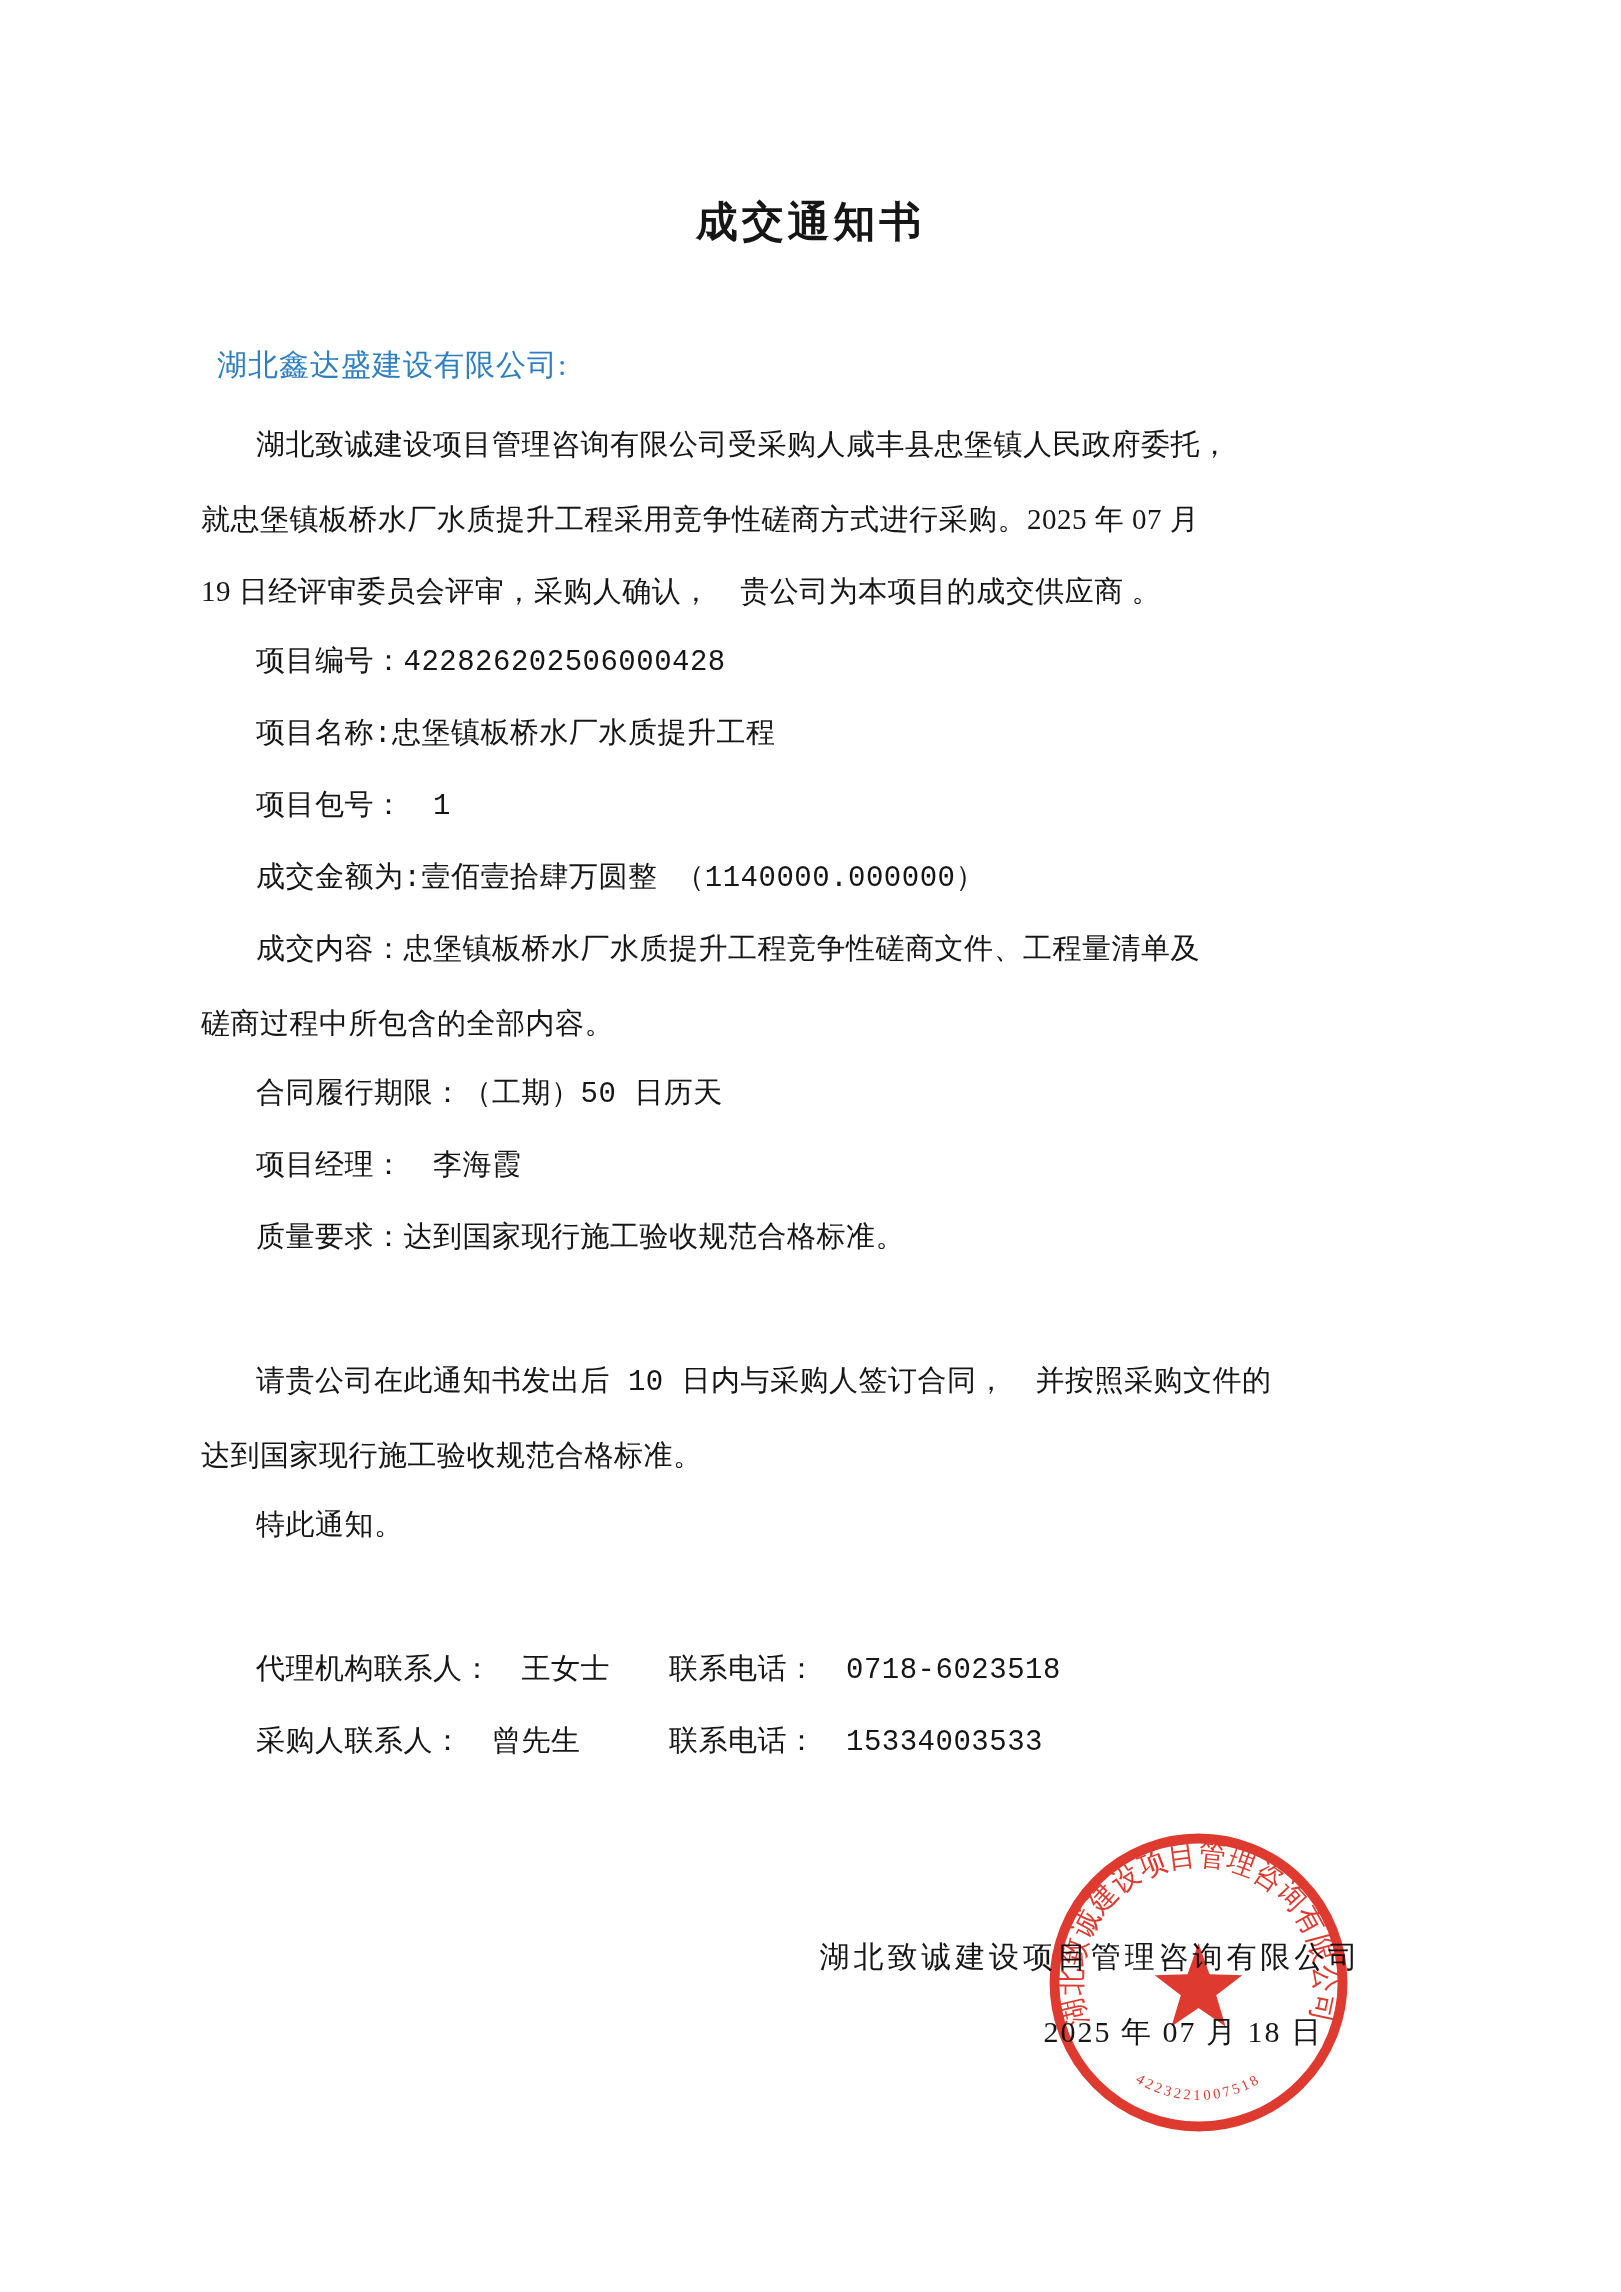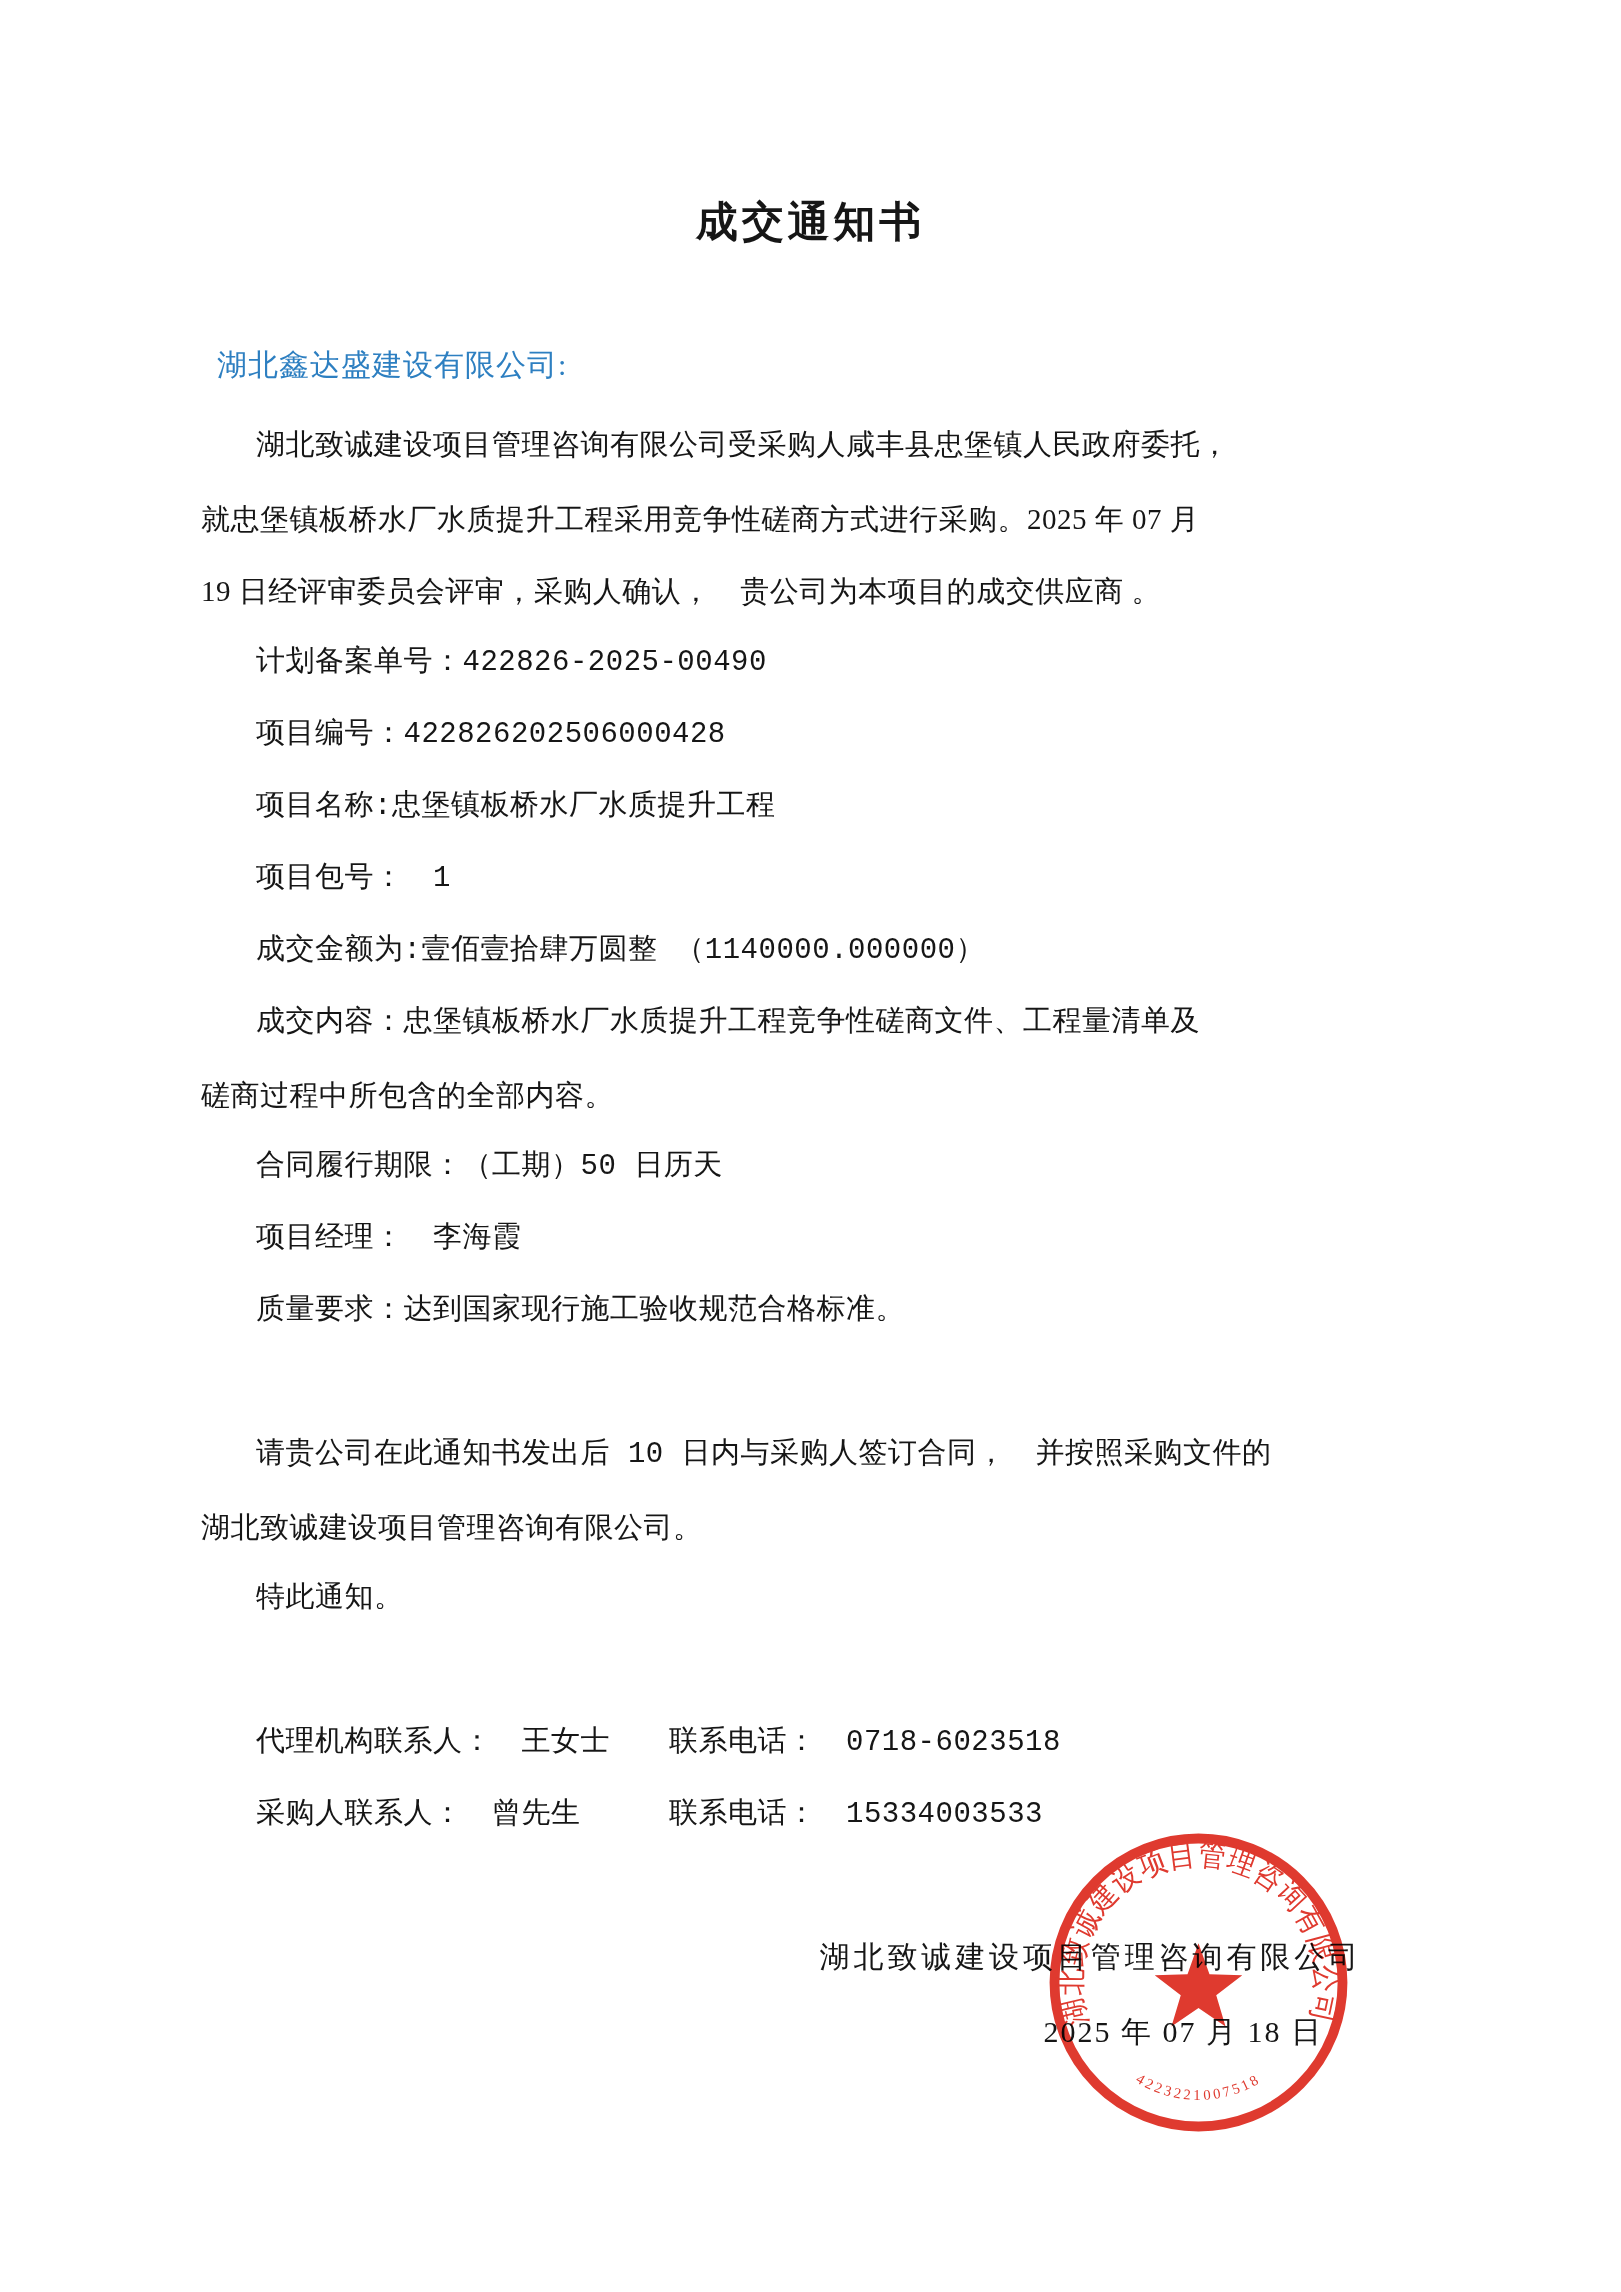--- a/index.html
+++ b/index.html
@@ -53,33 +53,32 @@
 <div class="page">
 
   <div class="doc-title">成交通知书</div>
 
   <div class="addressee" style="color:#2d7fc1;">湖北鑫达盛建设有限公司:</div>
 
   <div class="body-block">
     <div class="line indent">湖北致诚建设项目管理咨询有限公司受采购人咸丰县忠堡镇人民政府委托，</div>
     <div class="line">就忠堡镇板桥水厂水质提升工程采用竞争性磋商方式进行采购。2025 年 07 月</div>
     <div class="line">19 日经评审委员会评审，采购人确认，　贵公司为本项目的成交供应商 。</div>
-    <div class="line indent">计划备案单号：422826-2025-00490</div>
     <div class="line indent">项目编号：422826202506000428</div>
     <div class="line indent">项目名称:忠堡镇板桥水厂水质提升工程</div>
     <div class="line indent">项目包号：　1</div>
     <div class="line indent">成交金额为:壹佰壹拾肆万圆整 （1140000.000000）</div>
     <div class="line indent">成交内容：忠堡镇板桥水厂水质提升工程竞争性磋商文件、工程量清单及</div>
     <div class="line">磋商过程中所包含的全部内容。</div>
     <div class="line indent">合同履行期限：（工期）50 日历天</div>
     <div class="line indent">项目经理：　李海霞</div>
     <div class="line indent">质量要求：达到国家现行施工验收规范合格标准。</div>
     <div class="line blank"></div>
     <div class="line indent">请贵公司在此通知书发出后 10 日内与采购人签订合同，　并按照采购文件的</div>
-    <div class="line">湖北致诚建设项目管理咨询有限公司。</div>
+    <div class="line">达到国家现行施工验收规范合格标准。</div>
     <div class="line indent">特此通知。</div>
     <div class="line blank"></div>
     <div class="line indent">代理机构联系人：　王女士　　联系电话：　0718-6023518</div>
     <div class="line indent">采购人联系人：　曾先生　　　联系电话：　15334003533</div>
   </div>
 
   <div class="signature-block">
     <div class="signature-company">湖北致诚建设项目管理咨询有限公司</div>
     <div class="signature-date">2025 年 07 月 18 日</div>
   </div>

